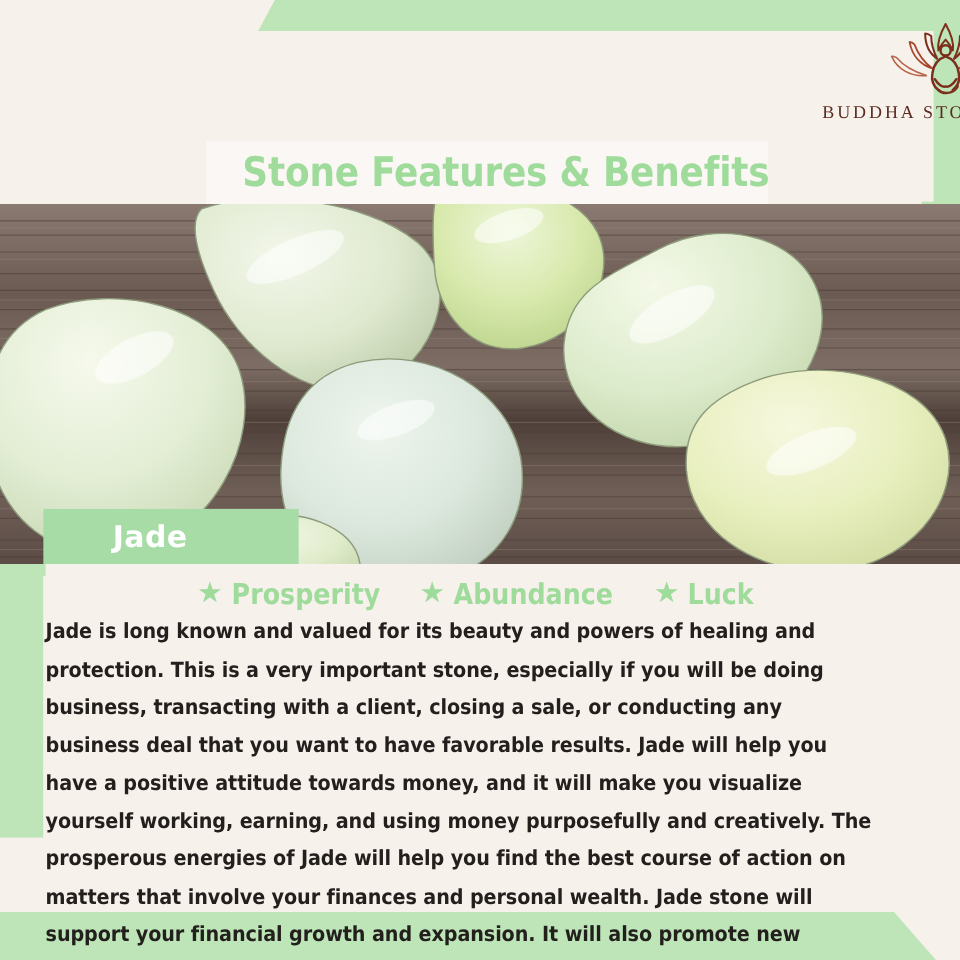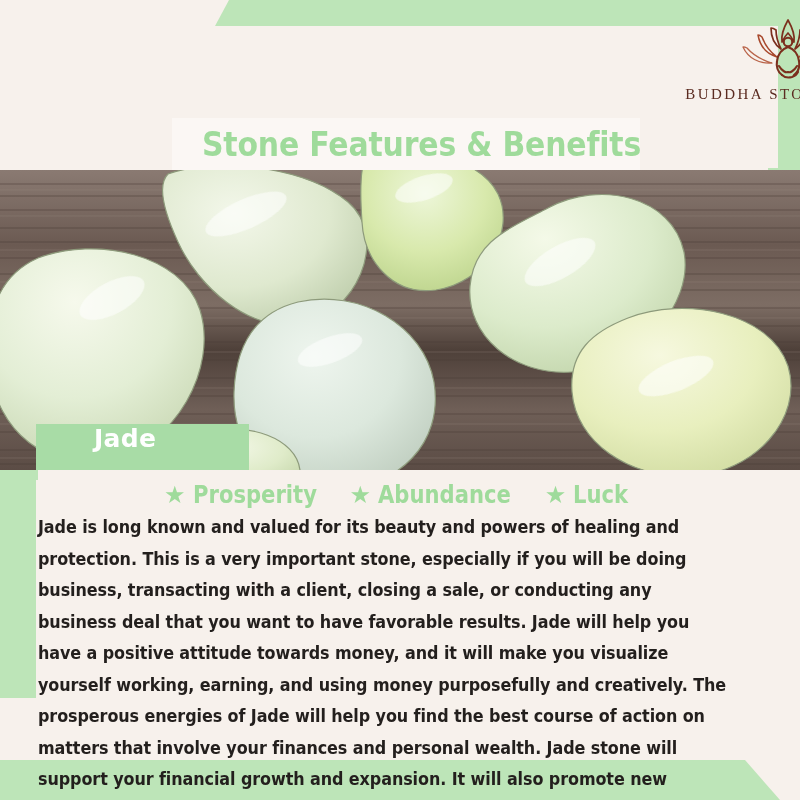--- a/index.html
+++ b/index.html
@@ -75,21 +75,21 @@
     position:absolute; top:170px; left:0; width:800px; height:300px;
     overflow:hidden; z-index:3;
     background:#6e5c55;
   }
   #photo svg { display:block; width:800px; height:300px; }
 
   
   #stone-label {
     position:absolute; top:424px; left:36px; width:213px; height:46px;
     background:#a8dca6;
-    display:flex; 
+    display:flex; align-items:center;
     z-index:7;
     clip-path: polygon(0 0, 100% 0, 100% 100%, 0 100%);
   }
   #stone-label-text {
     color:#ffffff; font-size:25px; font-weight:bold;
     padding-left:58px; letter-spacing:0.3px;
     font-family:"DejaVu Sans", sans-serif;
   }
 
   

